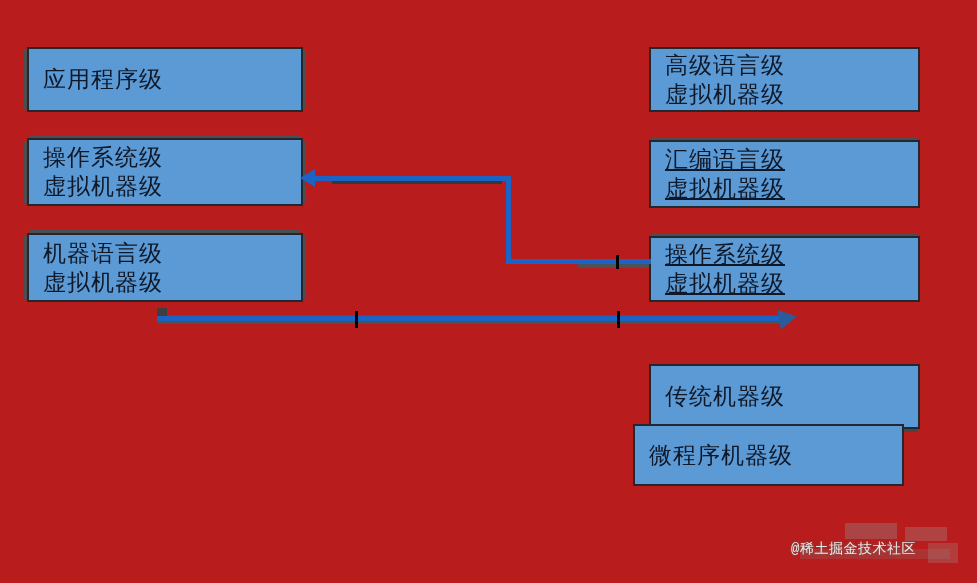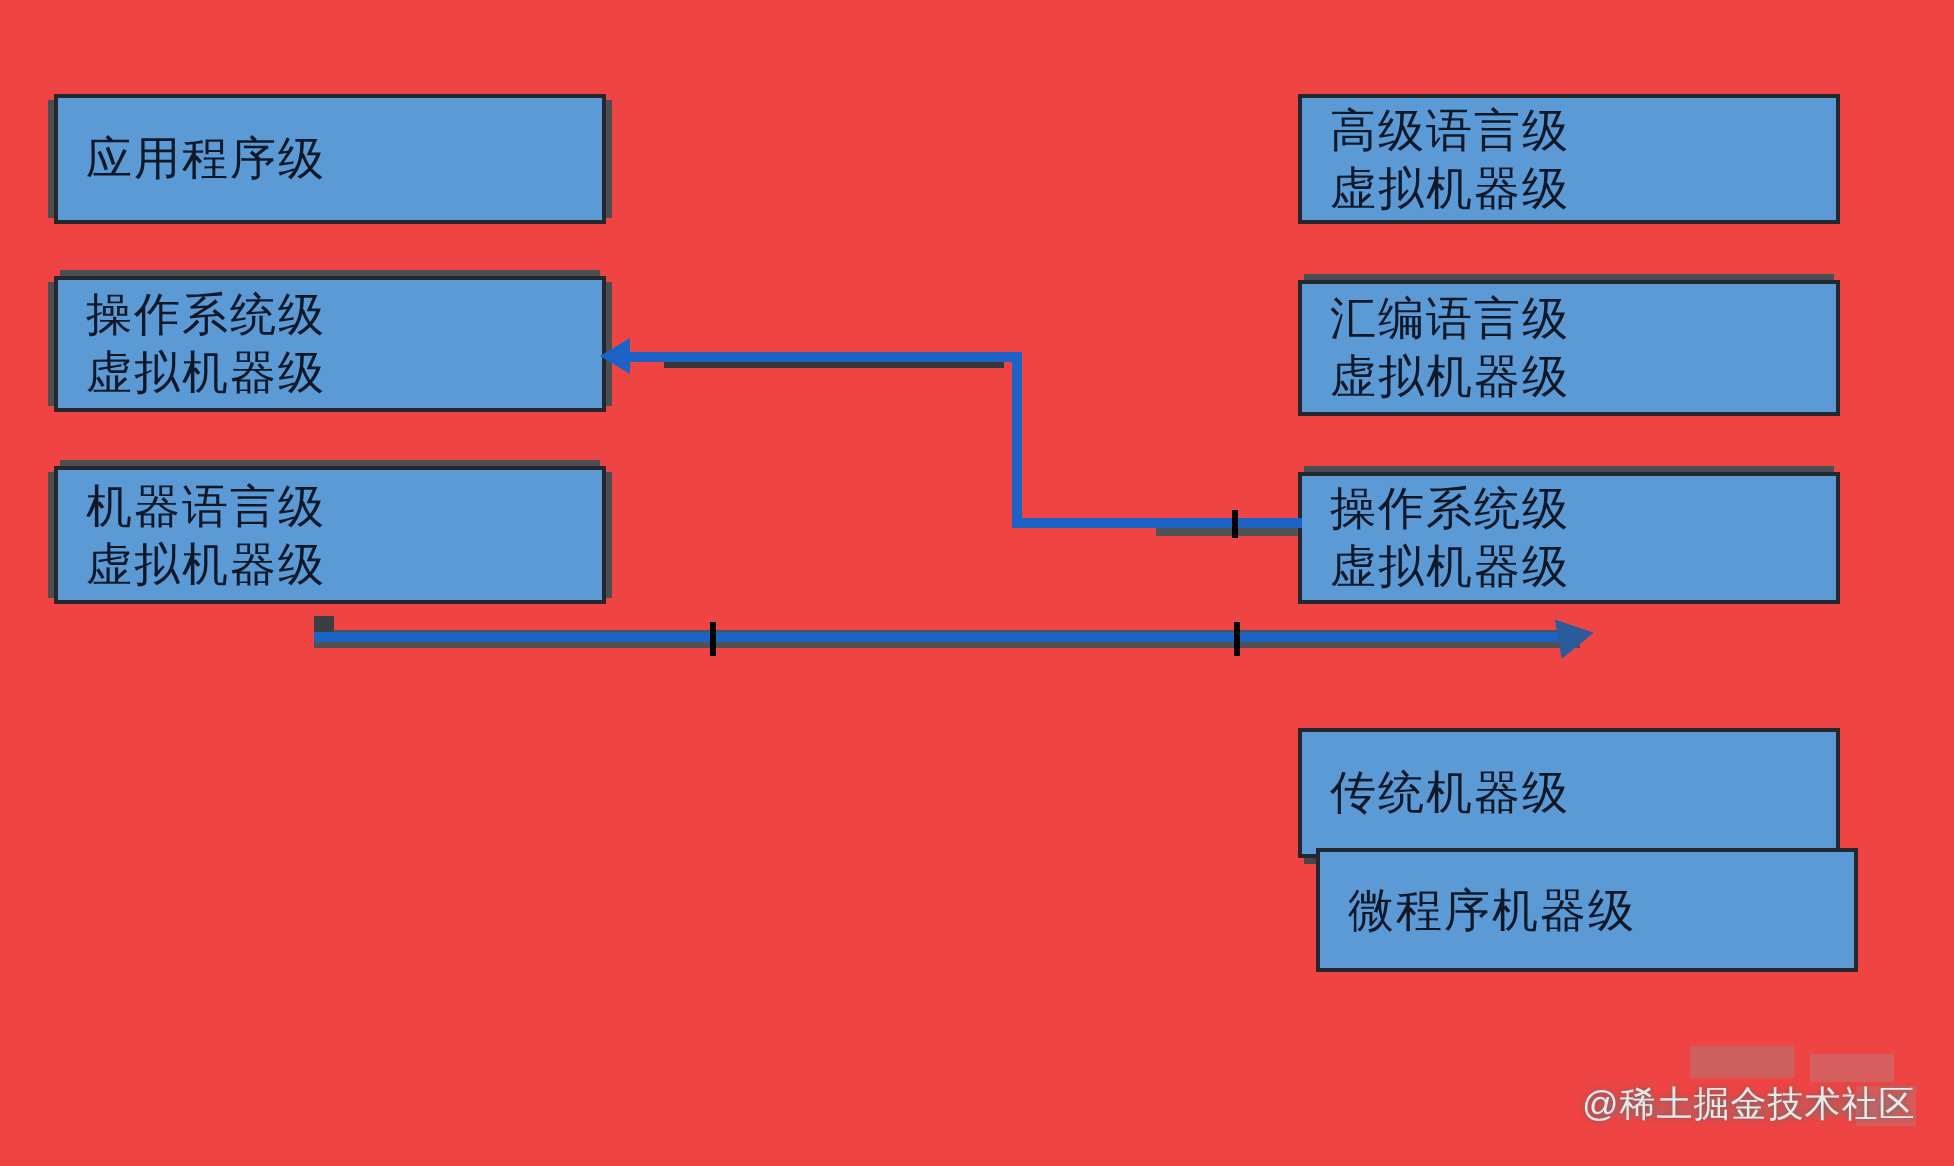--- a/index.html
+++ b/index.html
@@ -1,20 +1,20 @@
 <!DOCTYPE html>
 <html><head>
 <meta charset="utf-8">
 <style>
   html, body { margin: 0; padding: 0; background: #000; }
   .canvas {
     position: relative;
     width: 977px;
     height: 583px;
-    background: #ef4444;
+    background: #b91c1c;
     overflow: hidden;
     font-family: "Liberation Sans", sans-serif;
   }
   .bx {
     position: absolute;
     background: #5b9ad5;
     border: 2px solid #24272b;
     box-sizing: border-box;
     display: flex;
     flex-direction: column;
@@ -22,32 +22,32 @@
     padding-left: 14px;
     font-size: 23px;
     line-height: 29px;
     letter-spacing: 1px;
     color: #0f1828;
   }
   .bx .ln { white-space: nowrap; }
   
   .sh-left   { box-shadow: -6px 0 0 -3px #4b4e50, 6px 0 0 -3px #4b4e50; }
   .sh-lefttop{ box-shadow: -6px 0 0 -3px #4b4e50, 6px 0 0 -3px #4b4e50, 0 -6px 0 -3px #4b4e50; }
-  .sh-top    { box-shadow: 0 -6px 0 -3px #4b4e50; }
+  .sh-top    { box-shadow: 0 -6px 0 -3px #4b4e50; text-decoration: underline; }
   .sh-bottom { box-shadow: 0 6px 0 -3px #44474a; margin-top: 36px; }
 
   
   .b-l1 { left:27px;  top:47px;  width:276px; height:65px; }
   .b-l2 { left:27px;  top:138px; width:276px; height:68px; }
   .b-l3 { left:27px;  top:233px; width:276px; height:69px; }
   .b-r1 { left:649px; top:47px;  width:271px; height:65px; }
   .b-r2 { left:649px; top:140px; width:271px; height:68px; }
   .b-r3 { left:649px; top:236px; width:271px; height:66px; }
   .b-r4 { left:649px; top:328px; width:271px; height:65px; }
-  .b-r5 { left:658px; top:424px; width:271px; height:62px; }
+  .b-r5 { left:633px; top:424px; width:271px; height:62px; }
 
   
   .seg  { position: absolute; background: #1b63c4; }
   .gseg { position: absolute; background: #4f5254; }
   .dseg { position: absolute; background: #35383b; }
   .tick { position: absolute; background: #000000; }
 
   .segA1 { left:506px; top:259px; width:145px; height:5px; }
   .segA2 { left:506px; top:176px; width:5px;  height:88px; }
   .segA3 { left:314px; top:176px; width:197px; height:5px; }
@@ -73,23 +73,24 @@
   }
 
   
   .wm-art { position: absolute; }
   .wm-a1 { left:845px; top:523px; width:52px;  height:16px; background: rgba(145,145,145,0.35); }
   .wm-a2 { left:905px; top:527px; width:42px;  height:14px; background: rgba(155,155,155,0.30); }
   .wm-a3 { left:800px; top:549px; width:150px; height:10px; background: rgba(130,130,130,0.22); }
   .wm-a4 { left:928px; top:543px; width:30px;  height:20px; background: rgba(160,160,160,0.25); }
   .wm-text {
     position: absolute; left:791px; top:540px;
-    font-size: 18px; letter-spacing: 0.5px;
+    font-size: 14px; letter-spacing: 0.5px;
     color: #e9e9e9; text-shadow: 0 0 3px #666;
     white-space: nowrap;
+    font-family: Liberation Mono, monospace;
   }
 </style>
 </head>
 <body>
 
 <div class="canvas">
 
   <div class="bx b-l1 sh-left">
     <div class="ln">应用程序级</div>
   </div>

